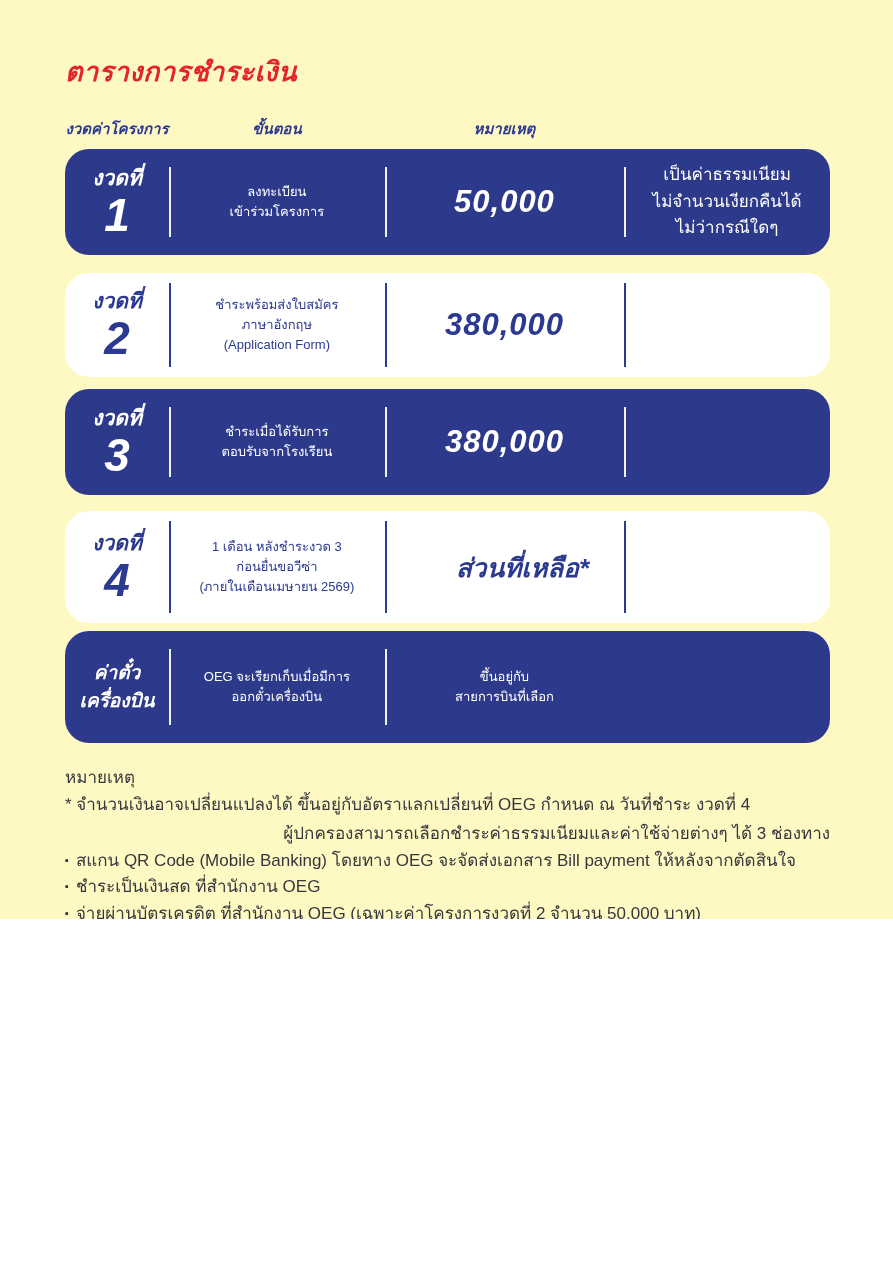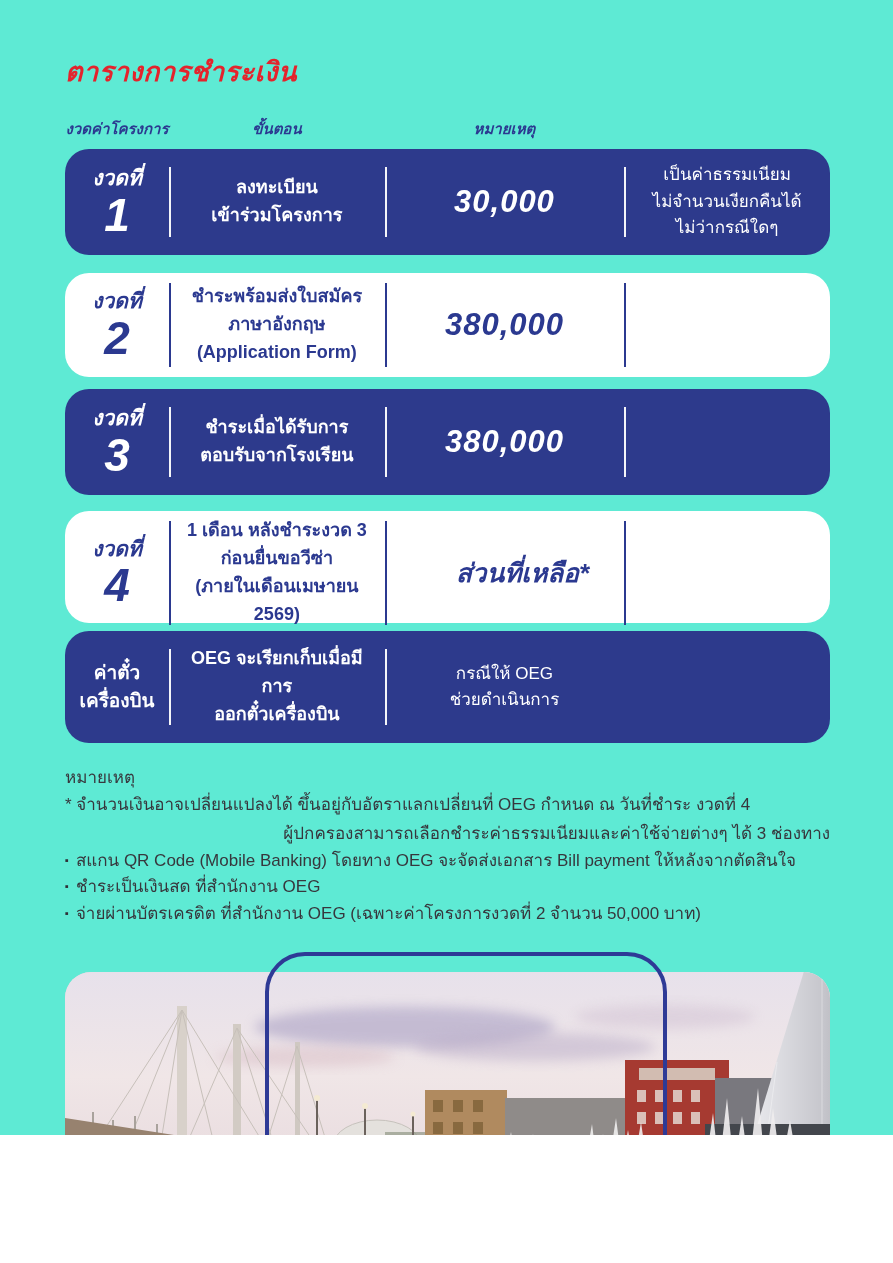--- a/index.html
+++ b/index.html
@@ -1,19 +1,19 @@
 <!DOCTYPE html>
 <html><head>
 <meta charset="utf-8">
 <style>
   * { margin:0; padding:0; box-sizing:border-box; }
   html,body { background:#ffffff; }
   .page {
-    position:relative; width:893px; height:1135px; margin:0 auto;
-    background:#5eead4; overflow:hidden;
+    position:relative; width:893px; height:919px; margin:0 auto;
+    background:#fef9c3; overflow:hidden;
     font-family:"Liberation Sans","DejaVu Sans",sans-serif;
   }
   .content { position:absolute; left:65px; top:0; width:765px; }
 
   .doc-title {
     margin-top:50px; font-size:27px; font-weight:bold; font-style:italic;
     color:#e4232c; letter-spacing:.5px;
   }
 
   .col-headers {
@@ -42,22 +42,22 @@
 
   .r1 { margin-top:8px; height:106px; }
   .r2 { margin-top:18px; height:104px; }
   .r3 { margin-top:12px; height:106px; }
   .r4 { margin-top:16px; height:112px; }
   .r5 { margin-top:8px;  height:112px; }
 
   .pre { white-space:pre-line; }
   .inst-prefix { font-size:21px; font-weight:bold; font-style:italic; line-height:1.1; }
   .inst-num { font-size:46px; font-weight:bold; font-style:italic; line-height:1.0; margin-top:2px; }
-  .inst-label { font-size:19px; font-weight:bold; line-height:1.5; white-space:pre-line; }
-  .step-text { font-size:18px; line-height:1.55;font-weight:bold; }
+  .inst-label { font-size:19px; font-weight:bold; font-style:italic; line-height:1.5; white-space:pre-line; }
+  .step-text { font-size:13px; line-height:1.55; }
   .amount-big { font-size:31px; font-weight:bold; font-style:italic; letter-spacing:1px; }
   .amount-mid { font-size:26px; font-weight:bold; font-style:italic;margin-left:36px; }
   .note-text { font-size:17px; line-height:1.55; }
 
   .notes { margin-top:22px; color:#37373d; font-size:17px; line-height:1.58; }
   .channels { margin-top:2px; color:#37373d; font-size:17px; line-height:1.58;text-align:right; }
   .channel-item { display:flex; align-items:baseline; }
   .bullet { font-size:11px; margin-right:7px; position:relative; top:-2px; color:#2f2f36; }
 
   .photo {
@@ -87,21 +87,21 @@
     <div class="prow blue r1">
       <div class="cell">
         <div class="inst-prefix">งวดที่</div>
         <div class="inst-num">1</div>
       </div>
       <div class="cell">
         <div class="step-text pre">ลงทะเบียน
 เข้าร่วมโครงการ</div>
       </div>
       <div class="cell">
-        <div class="amount-big">30,000</div>
+        <div class="amount-big">50,000</div>
       </div>
       <div class="cell">
         <div class="note-text pre">เป็นค่าธรรมเนียม
 ไม่จำนวนเงียกคืนได้
 ไม่ว่ากรณีใดๆ</div>
       </div>
     </div>
 
     <div class="prow white r2">
       <div class="cell">
@@ -159,22 +159,22 @@
     <div class="prow blue r5">
       <div class="cell">
         <div class="inst-label">ค่าตั๋ว
 เครื่องบิน</div>
       </div>
       <div class="cell">
         <div class="step-text pre">OEG จะเรียกเก็บเมื่อมีการ
 ออกตั๋วเครื่องบิน</div>
       </div>
       <div class="cell">
-        <div class="note-text pre">กรณีให้ OEG
-ช่วยดำเนินการ</div>
+        <div class="step-text pre">ขึ้นอยู่กับ
+สายการบินที่เลือก</div>
       </div>
     </div>
 
     <div class="notes">
       <div>หมายเหตุ</div>
       <div>* จำนวนเงินอาจเปลี่ยนแปลงได้ ขึ้นอยู่กับอัตราแลกเปลี่ยนที่ OEG กำหนด ณ วันที่ชำระ งวดที่ 4</div>
     </div>
 
     <div class="channels">
       <div>ผู้ปกครองสามารถเลือกชำระค่าธรรมเนียมและค่าใช้จ่ายต่างๆ ได้ 3 ช่องทาง</div>

